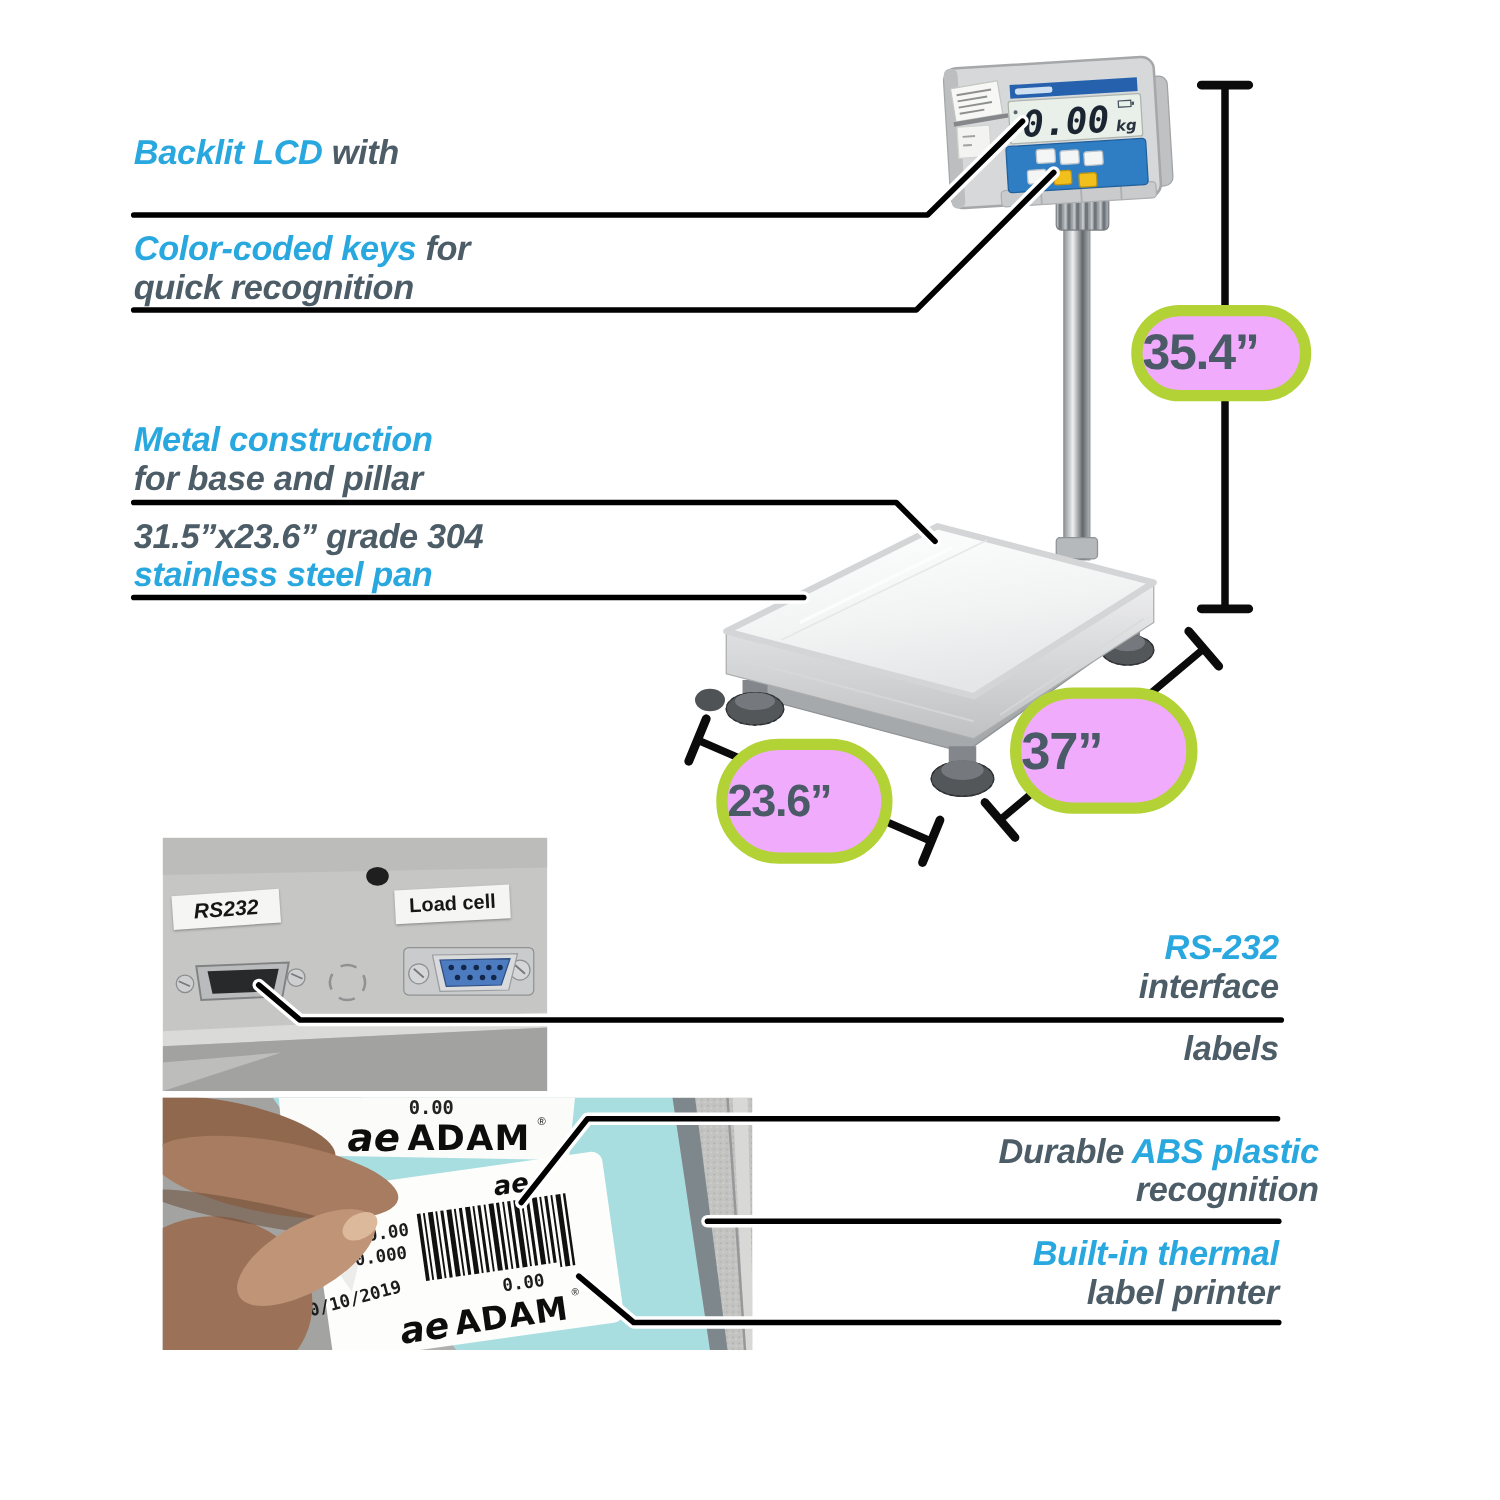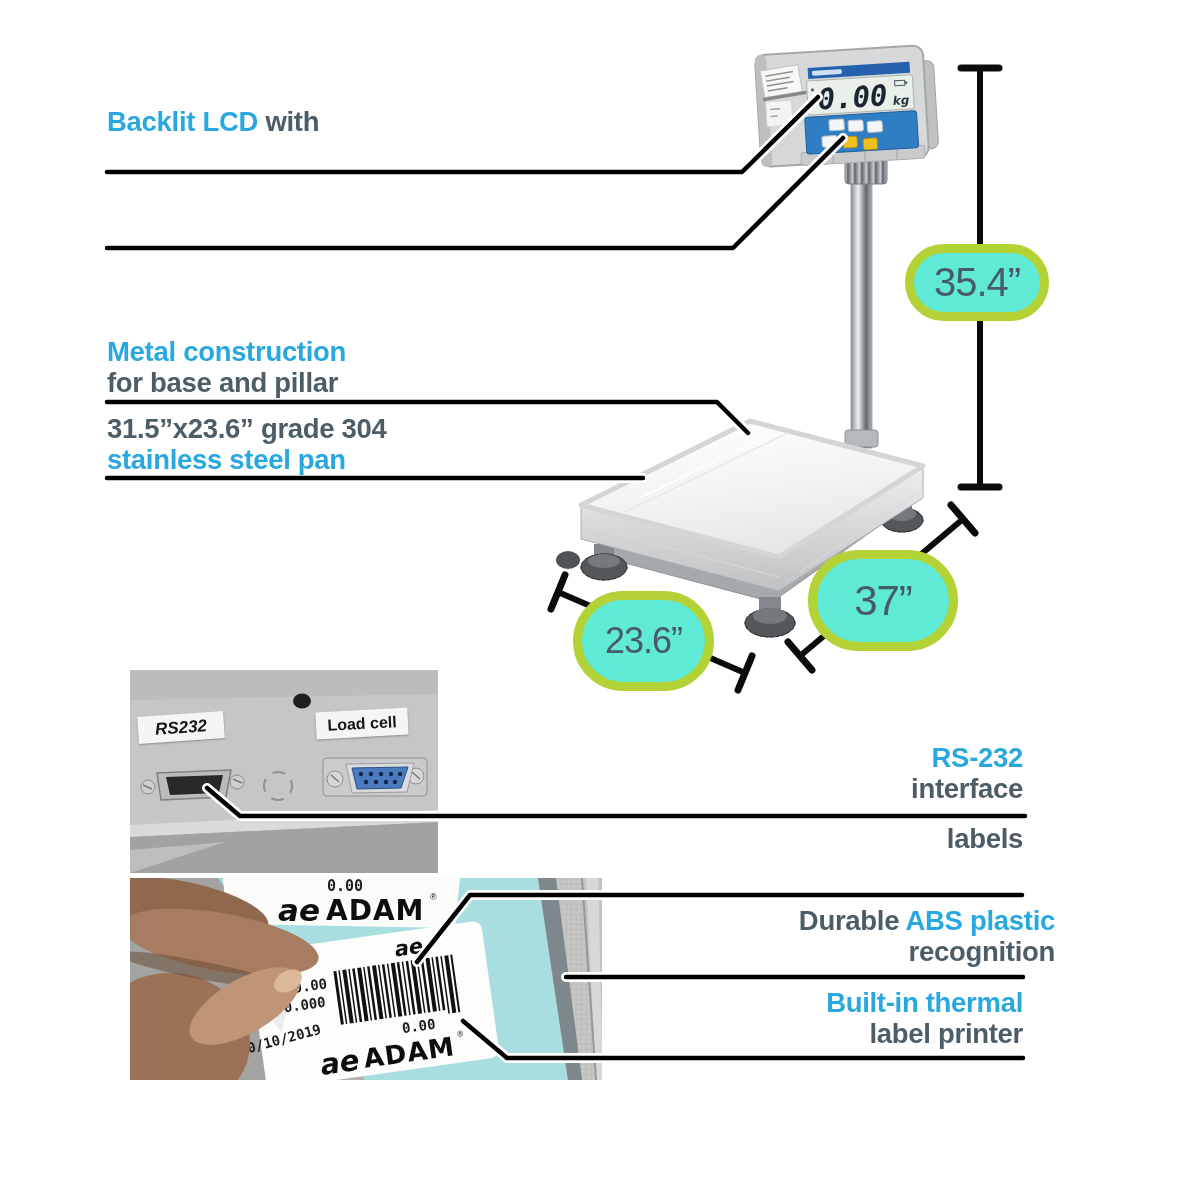--- a/index.html
+++ b/index.html
@@ -2,26 +2,26 @@
 <html><head>
 <meta charset="utf-8">
 <style>
   html,body{margin:0;padding:0;background:#fff;}
   .canvas{position:relative;width:1200px;height:1200px;background:#fff;overflow:hidden;
           font-family:"Liberation Sans",sans-serif;}
   .abs{position:absolute;}
   svg{display:block;}
   .layer{position:absolute;left:0;top:0;pointer-events:none;}
   .callout{position:absolute;font-weight:700;font-size:27.5px;line-height:31px;
-           color:#4d5d68;letter-spacing:-0.3px;white-space:nowrap;}
+           color:#4d5d68;letter-spacing:-0.3px;white-space:nowrap;font-style:italic;}
   .callout .acc{color:#29a8e0;}
   .callout.r{text-align:right;}
-  .pill{position:absolute;display:flex;align-items:center;justify-content:center;
-        background:#5eead4;border:9px solid #b2d235;border-radius:999px;
-        font-weight:400;color:#4a5a66;box-sizing:border-box;letter-spacing:-1px;}
+  .pill{position:absolute;display:flex;align-items:center;justify-content:flex-start;
+        background:#f0abfc;border:9px solid #b2d235;border-radius:999px;
+        font-weight:700;color:#4a5a66;box-sizing:border-box;letter-spacing:-1px;}
   .photo{position:absolute;overflow:hidden;}
 </style>
 </head>
 <body>
 
 <div class="canvas">
 
   <svg class="layer" width="1200" height="1200">
     <defs>
       <linearGradient id="gPillar" x1="0" y1="0" x2="1" y2="0">
@@ -309,20 +309,24 @@
   <div class="pill" style="left:808px;top:550px;width:150px;height:101px;font-size:42px;">
     <span>37”</span>
   </div>
   <div class="pill" style="left:573px;top:591px;width:141px;height:100px;font-size:36px;">
     <span>23.6”</span>
   </div>
 
   <div class="callout" style="left:107px;top:106px;">
     <div><span class="acc">Backlit LCD</span><span> with</span></div>
   </div>
+  <div class="callout" style="left:107px;top:183px;">
+    <div><span class="acc">Color-coded keys</span><span> for</span></div>
+    <div>quick recognition</div>
+  </div>
   <div class="callout" style="left:107px;top:336px;">
     <div class="acc">Metal construction</div>
     <div>for base and pillar</div>
   </div>
   <div class="callout" style="left:107px;top:413px;">
     <div>31.5”x23.6” grade 304</div>
     <div class="acc">stainless steel pan</div>
   </div>
 
   <div class="callout r" style="left:600px;top:742px;width:423px;">

